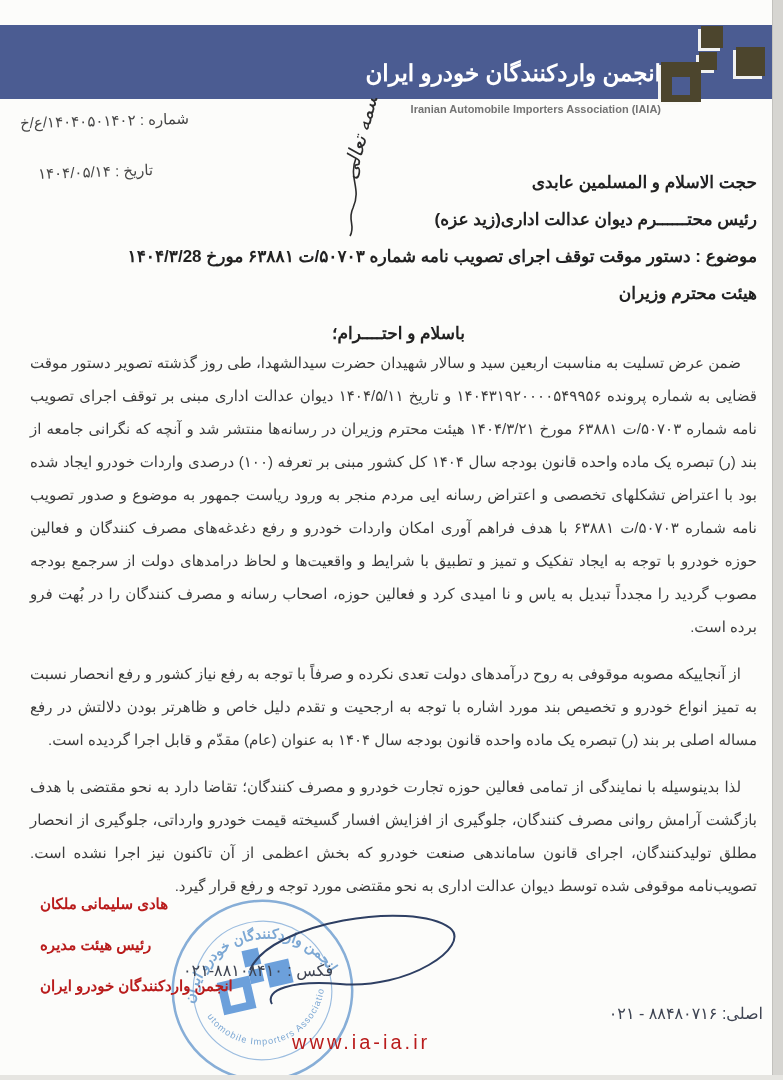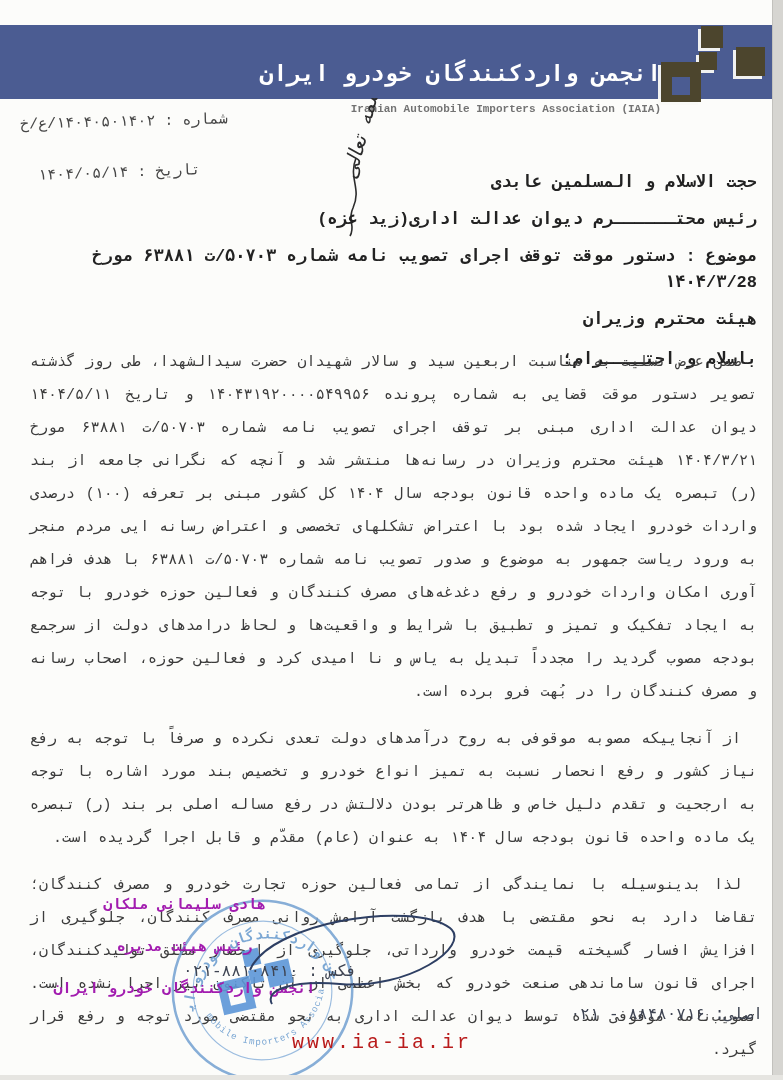--- a/index.html
+++ b/index.html
@@ -1,19 +1,19 @@
 <!DOCTYPE html>
 <html lang="fa"><head>
 <meta charset="utf-8">
 <style>
   html,body { margin:0; padding:0; background:#e9e8e5; }
   .page {
     position:relative; width:783px; height:1080px; margin:0 auto;
     background:#fcfcfa; overflow:hidden;
-    font-family:Liberation Mono, monospace;
+    font-family:Liberation Sans, sans-serif;
     color:#3c3c3c;
   }
   
   .scan-edge-right { position:absolute; top:0; right:0; width:10px; height:100%;
     background:#d6d5d1; border-left:1px solid #c2c1bd; }
   .scan-edge-bottom { position:absolute; left:0; bottom:0; width:100%; height:5px; background:#e6e5e1; }
 
   
   .header-bar { position:absolute; top:25px; left:0; width:772px; height:74px; background:#4b5c92; }
   .org-fa { position:absolute; top:60px; right:122px; direction:rtl;
@@ -34,33 +34,33 @@
   .meta-date { top:163px; left:38px; transform:rotate(-2deg); }
 
   
   .bismillah { position:absolute; top:98px; left:314px; width:92px; height:140px; }
 
   
   .recipient { position:absolute; top:170px; right:26px; left:40px;
     direction:rtl; text-align:right; font-weight:bold; color:#222; font-size:17px; line-height:26px; }
   .recipient .r-line { margin-bottom:11px; }
   .recipient .subj2 { margin-bottom:3px; }
-  .salutation { margin-top:14px; }
+  .salutation { margin-top:14px;text-align:center; }
 
   
   .letter-body { position:absolute; top:346px; right:26px; left:30px;
     direction:rtl; text-align:justify; text-align-last:right;
     font-size:15px; line-height:33px; color:#3c3c3c; }
   .letter-body p { margin:0 0 14px 0; text-indent:16px; }
 
   
   .stamp { position:absolute; top:893px; left:165px; width:195px; height:195px;
     transform:rotate(-13deg); opacity:.9; }
-  .signatory { position:absolute; top:895px; left:32px; width:305px;
-    direction:rtl; text-align:center; font-size:15px; font-weight:bold; color:#a21caf; }
+  .signatory { position:absolute; top:895px; left:40px; width:305px;
+    direction:rtl; text-align:left; font-size:15px; font-weight:bold; color:#b91c1c; }
   .signatory div { margin-bottom:23px; white-space:nowrap; }
   .scribble { position:absolute; top:898px; left:236px; width:232px; height:108px; }
 
   
   .footer-line { position:absolute; direction:rtl; font-size:16px; color:#3e4452; white-space:nowrap; }
   .phone { top:1004px; right:20px; }
   .fax { top:961px; left:183px; }
   .website { position:absolute; top:1031px; left:292px; font-size:20px;
     letter-spacing:3px; color:#b91c1c; }
 </style>

